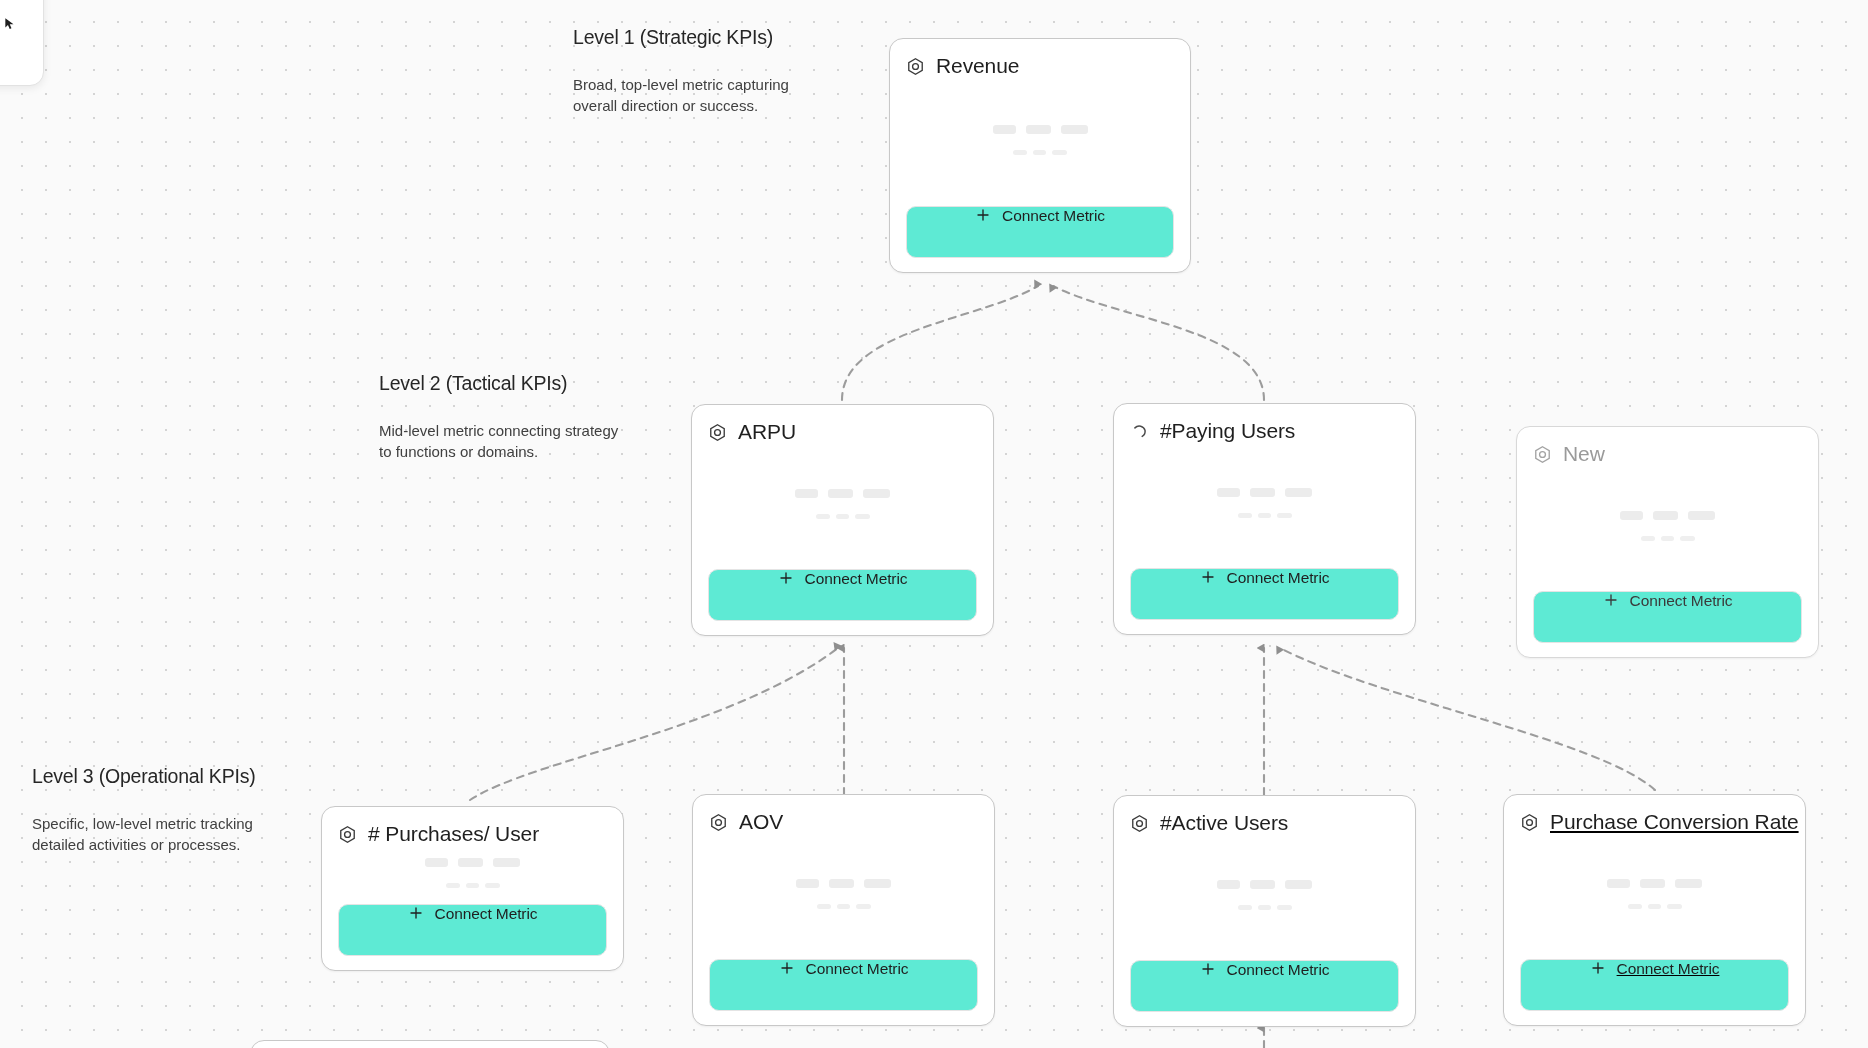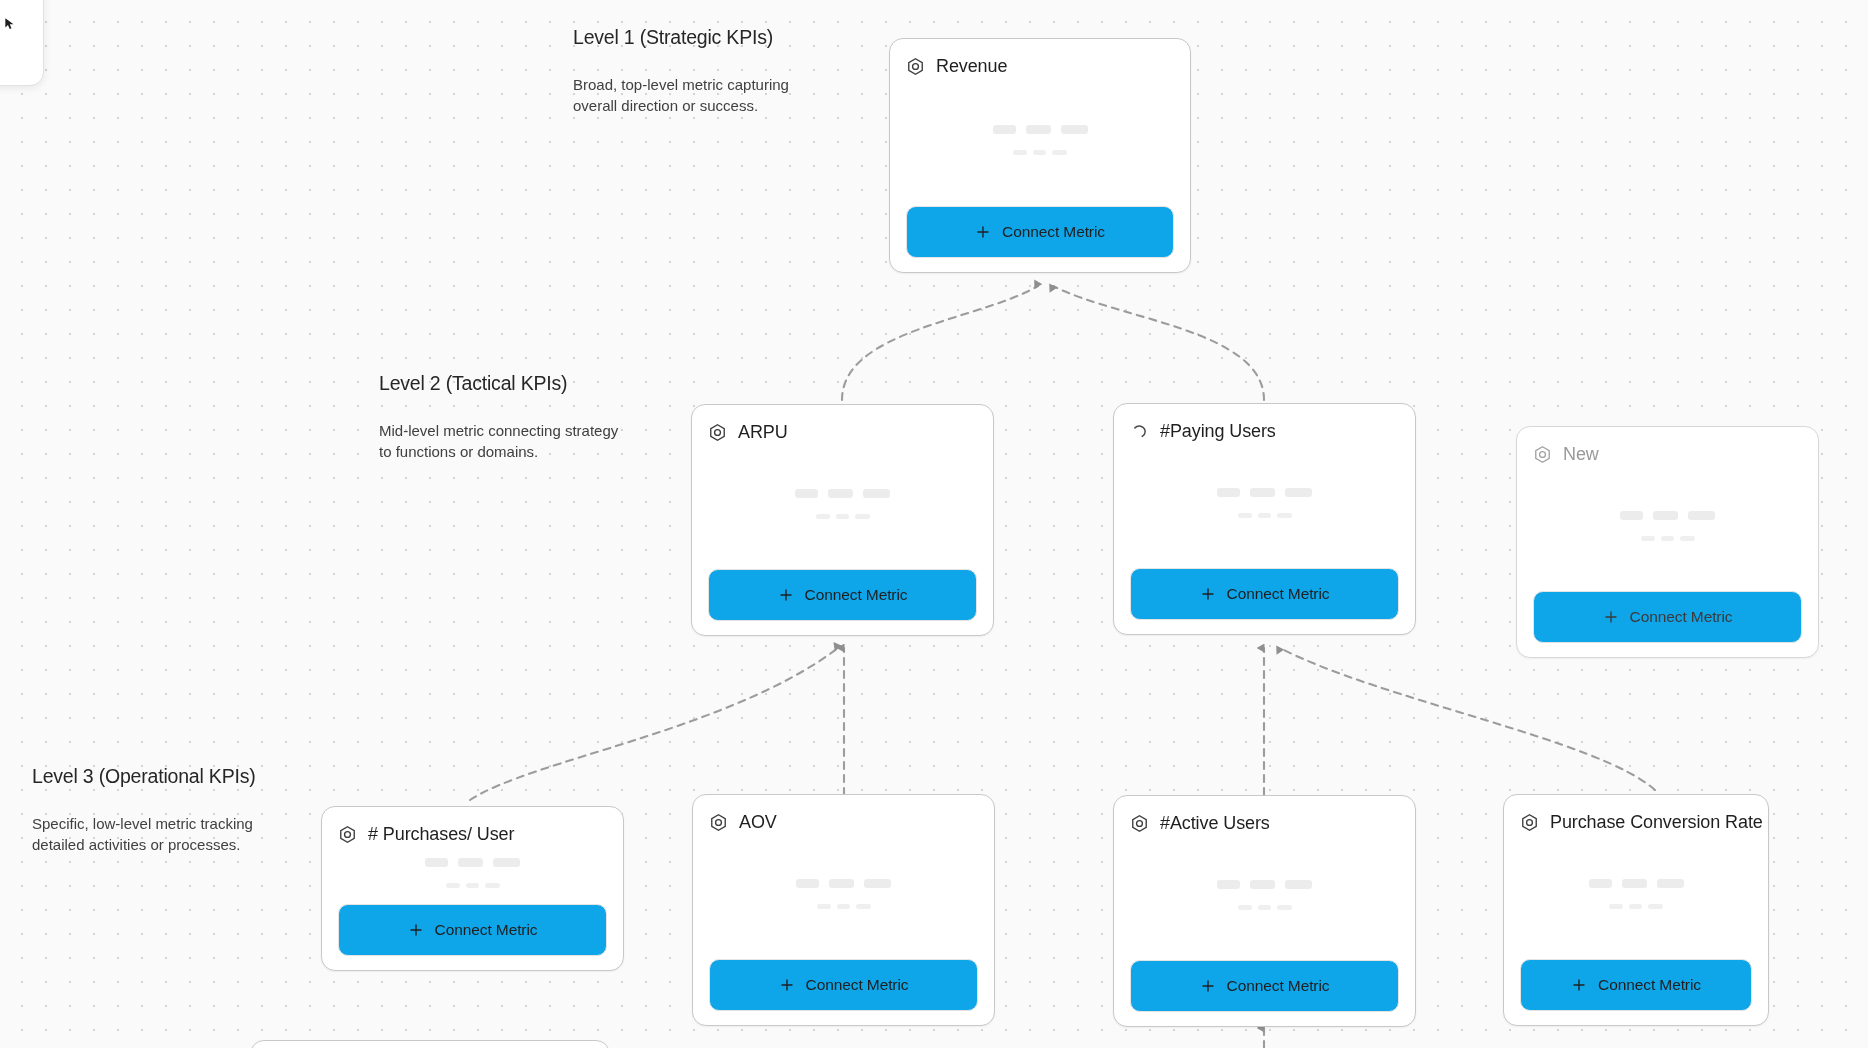--- a/index.html
+++ b/index.html
@@ -81,21 +81,21 @@
     height: 26px;
     flex: none;
   }
   .card-icon {
     width: 19px;
     height: 19px;
     flex: none;
     display: block;
   }
   .card-title {
-    font-size: 18px;
+    font-size: 21px;
     font-weight: 400;
     color: #1f1f1f;
     white-space: nowrap;
     letter-spacing: -0.1px;
   }
   .card.muted .card-title { color: #9a9a9a; }
 
   
   .card-body {
     flex: 1 1 auto;
@@ -127,23 +127,23 @@
   .skeleton-row.small .sk.s2 { width: 13px; }
   .skeleton-row.small .sk.s3 { width: 15px; }
   .skeleton-row.small { gap: 6px; }
 
   
   .connect-btn {
     flex: none;
     height: 52px;
     border: 1px solid #e4e4e4;
     border-radius: 10px;
-    background: #0ea5e9;
+    background: #5eead4;
     display: flex;
-    align-items: center;
+    align-items: flex-start;
     justify-content: center;
     gap: 11px;
     cursor: pointer;
     user-select: none;
   }
   .plus-icon {
     width: 16px;
     height: 16px;
     display: block;
     flex: none;
@@ -411,21 +411,21 @@
     </div>
   </div>
   <div class="connect-btn">
     <svg class="plus-icon" viewBox="0 0 24 24">
       <path d="M12 4.5 V19.5 M4.5 12 H19.5" stroke="#1f1f1f" stroke-width="2" stroke-linecap="round"></path>
     </svg>
     <span class="connect-label">Connect Metric</span>
   </div>
 </div>
 
-<div class="card" style="left:1503px; top:794px; width:266px; height:232px;">
+<div class="card" style="left:1503px; top:794px; width:303px; height:232px;text-decoration:underline;">
   <div class="card-head">
     <svg class="card-icon" viewBox="0 0 24 24">
       <path d="M12 2.2 L20.5 7.1 L20.5 16.9 L12 21.8 L3.5 16.9 L3.5 7.1 Z" fill="none" stroke="#3b3b3b" stroke-width="1.7"></path>
       <circle cx="12" cy="12" r="3.7" fill="none" stroke="#3b3b3b" stroke-width="1.7"></circle>
     </svg>
     <span class="card-title">Purchase Conversion Rate</span>
   </div>
   <div class="card-body">
     <div class="skeleton-row">
       <span class="sk w1"></span>

